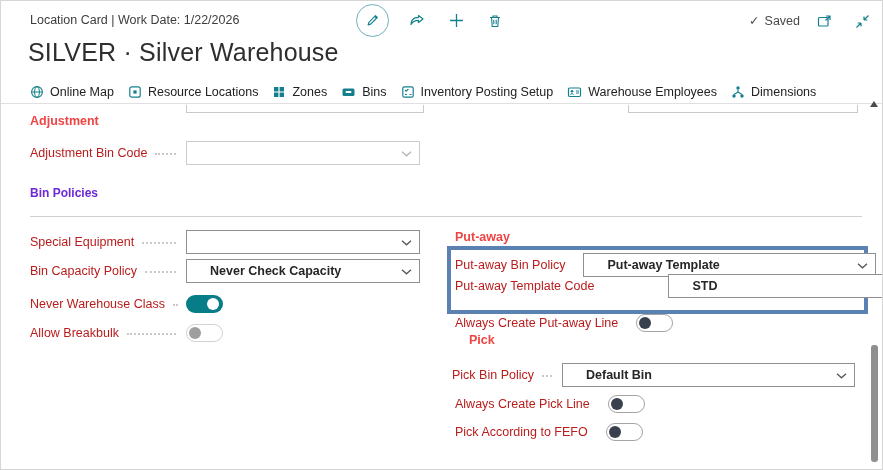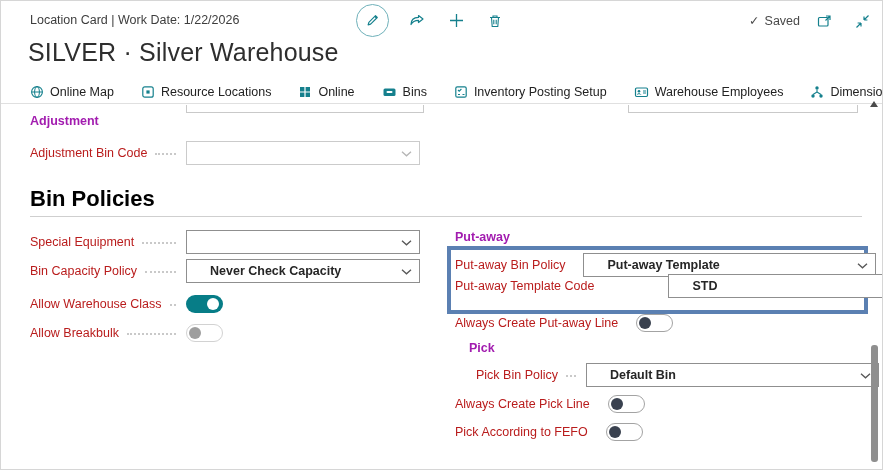--- a/index.html
+++ b/index.html
@@ -13,28 +13,28 @@
   .actions{position:absolute;left:356px;top:4px;display:flex;align-items:center;gap:17px;}
   .circle-btn{width:31px;height:31px;border:1px solid #6fb1ba;border-radius:50%;display:flex;align-items:center;justify-content:center;cursor:pointer;}
   .iconbtn{width:22px;height:22px;display:flex;align-items:center;justify-content:center;cursor:pointer;}
   .saved{position:absolute;right:83px;top:13px;font-size:12.5px;color:#494949;display:flex;gap:5px;align-items:center;}
   .winicons{position:absolute;right:10px;top:10px;display:flex;gap:16px;align-items:center;}
 
   
   .page-title{position:absolute;left:28px;top:38px;font-size:25px;font-weight:400;color:#2e2e2e;letter-spacing:.2px;}
 
   
-  .ribbon{position:absolute;left:0;top:79px;width:100%;height:25px;display:flex;align-items:center;gap:27px;padding-left:30px;box-sizing:border-box;}
+  .ribbon{position:absolute;left:0;top:79px;width:100%;height:25px;display:flex;align-items:center;gap:14px;padding-left:30px;box-sizing:border-box;}
   .ribbon-item{display:flex;align-items:center;gap:6px;font-size:12.5px;color:#222;cursor:pointer;white-space:nowrap;}
   .ribbon-sep{position:absolute;left:0;top:103px;width:100%;height:1px;background:#e0e0e0;}
 
   
   .stub{position:absolute;height:8px;border:1px solid #c9c9c9;border-top:none;box-sizing:border-box;background:#fff;}
-  .group-header{position:absolute;font-size:12.5px;font-weight:700;color:#a21caf;}
-  .section-title{position:absolute;left:30px;top:186px;font-size:22px;font-weight:700;color:#000000;}
+  .group-header{position:absolute;font-size:12.5px;font-weight:700;color:#ef4444;}
+  .section-title{position:absolute;left:30px;top:186px;font-size:12px;font-weight:700;color:#6d28d9;}
   .divider{position:absolute;left:30px;top:216px;width:832px;height:1px;background:#cfcfcf;}
 
   .field-row{position:absolute;display:flex;align-items:center;height:24px;}
   .field-label{font-size:12.5px;color:#b91c1c;white-space:nowrap;}
   .dots{flex:1;height:0;border-bottom:2px dotted #c9c9c9;margin:0 10px 0 8px;transform:translateY(1px);}
   .combo{position:relative;height:24px;border:1px solid #8f8f8f;background:#fff;box-sizing:border-box;display:flex;align-items:center;padding:0 24px 0 23px;flex:none;color:#575757;cursor:pointer;}
   .combo .val{font-size:12.5px;font-weight:700;color:#262626;white-space:nowrap;overflow:hidden;}
   .combo .chev{position:absolute;right:7px;top:9px;}
   .combo.disabled{border-color:#cbcbcb;color:#b5b5b5;cursor:default;}
   .w-left{width:234px;}
@@ -146,21 +146,21 @@
         </span>
       <span>Resource Locations</span>
     </div>
     <div class="ribbon-item">
       <span>
           <svg width="14" height="14" viewBox="0 0 14 14">
             <rect x="2" y="2" width="10" height="10" fill="#15808d"></rect>
             <path d="M2 7h10M7 2v10" stroke="#fff" stroke-width="1.2"></path>
           </svg>
         </span>
-      <span>Online</span>
+      <span>Zones</span>
     </div>
     <div class="ribbon-item">
       <span>
           <svg width="15" height="14" viewBox="0 0 15 14">
             <rect x="1.5" y="3.5" width="12" height="7.5" rx="1.5" fill="#15808d"></rect>
             <rect x="4.5" y="6" width="6" height="2" rx="1" fill="#fff"></rect>
           </svg>
         </span>
       <span>Bins</span>
     </div>
@@ -238,21 +238,21 @@
       <span class="val">Never Check Capacity</span>
       <span class="chev">
           <svg width="11" height="6" viewBox="0 0 11 6">
             <path d="M1 .8l4.5 4L10 .8" stroke="currentColor" stroke-width="1.3" fill="none"></path>
           </svg>
         </span>
     </div>
   </div>
 
   <div class="field-row" style="left:30px;top:292px;width:390px;">
-    <span class="field-label">Allow Warehouse Class</span>
+    <span class="field-label">Never Warehouse Class</span>
     <span class="dots"></span>
     <div class="ctl-slot w-left">
       <div class="toggle toggle-on">
           <div class="knob"></div>
         </div>
     </div>
   </div>
 
   <div class="field-row" style="left:30px;top:321px;width:390px;">
     <span class="field-label">Allow Breakbulk</span>
@@ -293,23 +293,23 @@
   <div class="field-row" style="left:455px;top:311px;width:403px;">
     <span class="field-label">Always Create Put-away Line</span>
     <span class="dots"></span>
     <div class="ctl-slot w-right">
       <div class="toggle toggle-off">
           <div class="knob"></div>
         </div>
     </div>
   </div>
 
-  <div class="group-header" style="left:455px;top:341px;padding-left:14px;">Pick</div>
-
-  <div class="field-row" style="left:476px;top:363px;width:403px;">
+  <div class="group-header" style="left:455px;top:333px;padding-left:14px;">Pick</div>
+
+  <div class="field-row" style="left:452px;top:363px;width:403px;">
     <span class="field-label">Pick Bin Policy</span>
     <span class="dots"></span>
     <div class="combo w-right">
       <span class="val">Default Bin</span>
       <span class="chev">
           <svg width="11" height="6" viewBox="0 0 11 6">
             <path d="M1 .8l4.5 4L10 .8" stroke="currentColor" stroke-width="1.3" fill="none"></path>
           </svg>
         </span>
     </div>

